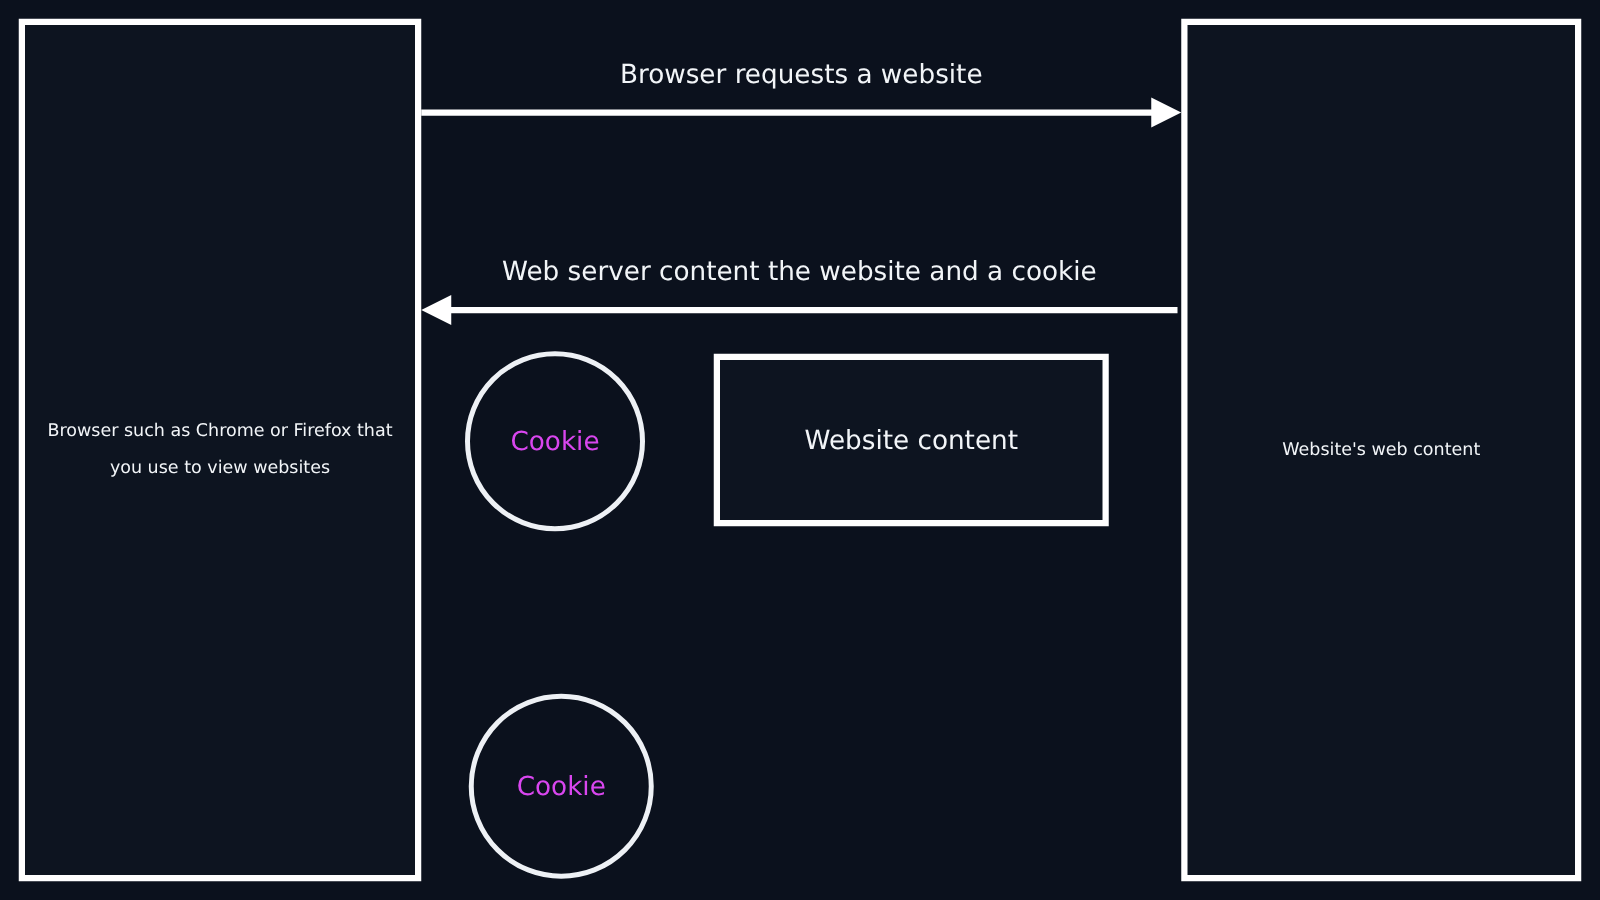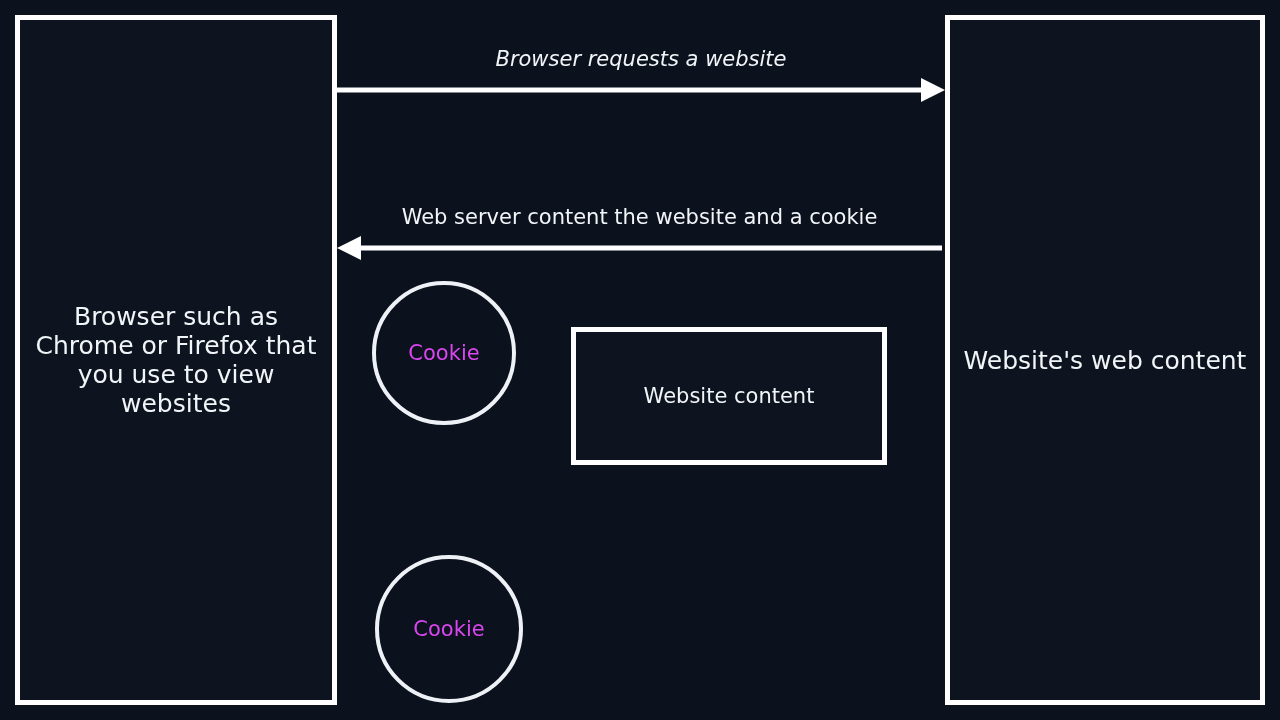--- a/index.html
+++ b/index.html
@@ -21,21 +21,21 @@
   .actor-box {
     position: absolute;
     box-sizing: border-box;
     border: 5px solid #ffffff;
     background: #0d1420;
     display: flex;
     align-items: center;
     justify-content: center;
   }
   .actor-label {
-    font-size: 25px;
+    font-size: 14px;
     line-height: 29px;
     text-align: center;
     color: #f2f5f8;
     white-space: pre-line;
     padding: 0 6px;
   }
 
   #browser-box {
     left: 15px;
     top: 15px;
@@ -68,21 +68,21 @@
     width: 100%;
     height: 24px;
   }
   .flow-arrow svg {
     display: block;
     width: 100%;
     height: 100%;
     overflow: visible;
   }
 
-  #flow-request     { left: 337px; top: 46px;  width: 608px; height: 60px; font-style: italic; }
+  #flow-request     { left: 337px; top: 46px;  width: 608px; height: 60px; }
   #flow-deliver     { left: 337px; top: 204px; width: 605px; height: 60px; }
   #flow-request2    { left: 337px; top: 491px; width: 608px; height: 60px; }
 
   .flow-caption { top: 0; }
   .flow-arrow   { top: 32px; }
 
   
   .cookie {
     position: absolute;
     box-sizing: border-box;
@@ -107,21 +107,20 @@
     left: 571px;
     top: 283px;
     width: 316px;
     height: 138px;
     box-sizing: border-box;
     border: 5px solid #ffffff;
     background: #0d1420;
     display: flex;
     align-items: center;
     justify-content: center;
-    margin-top: 44px;
   }
   #content-box .content-label {
     font-size: 21px;
     color: #f2f5f8;
   }
 </style>
 </head>
 <body>
 
 <div id="stage">

